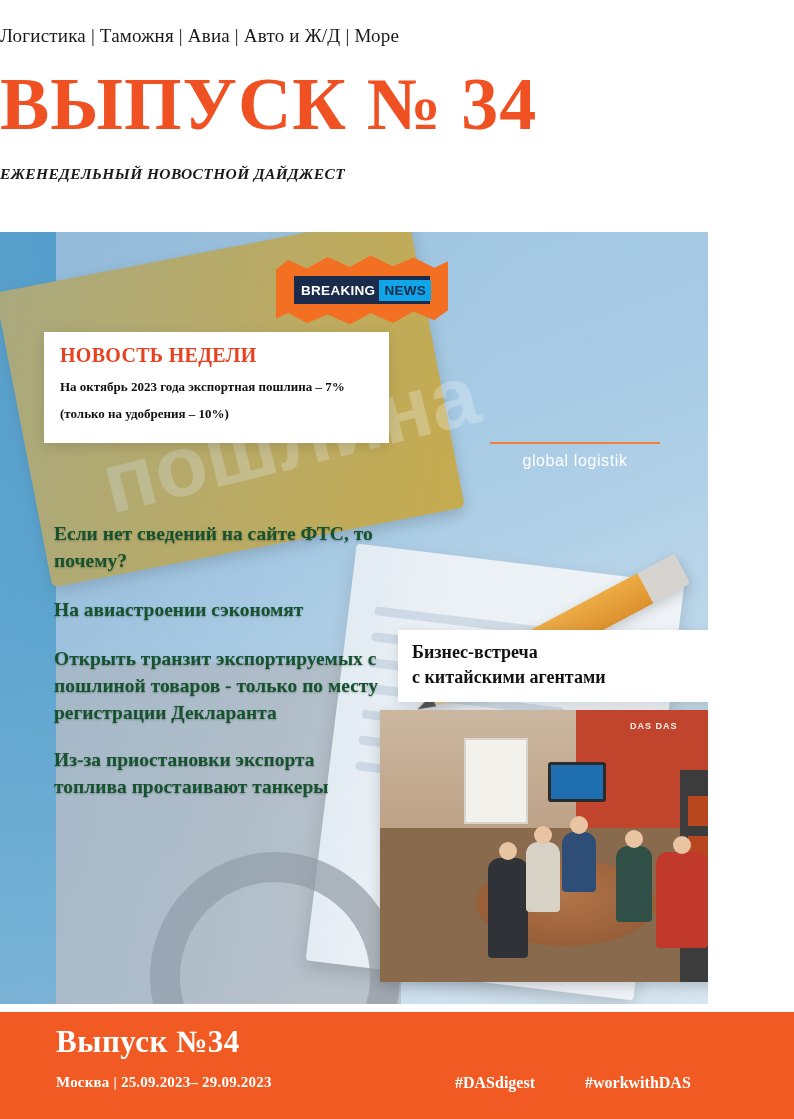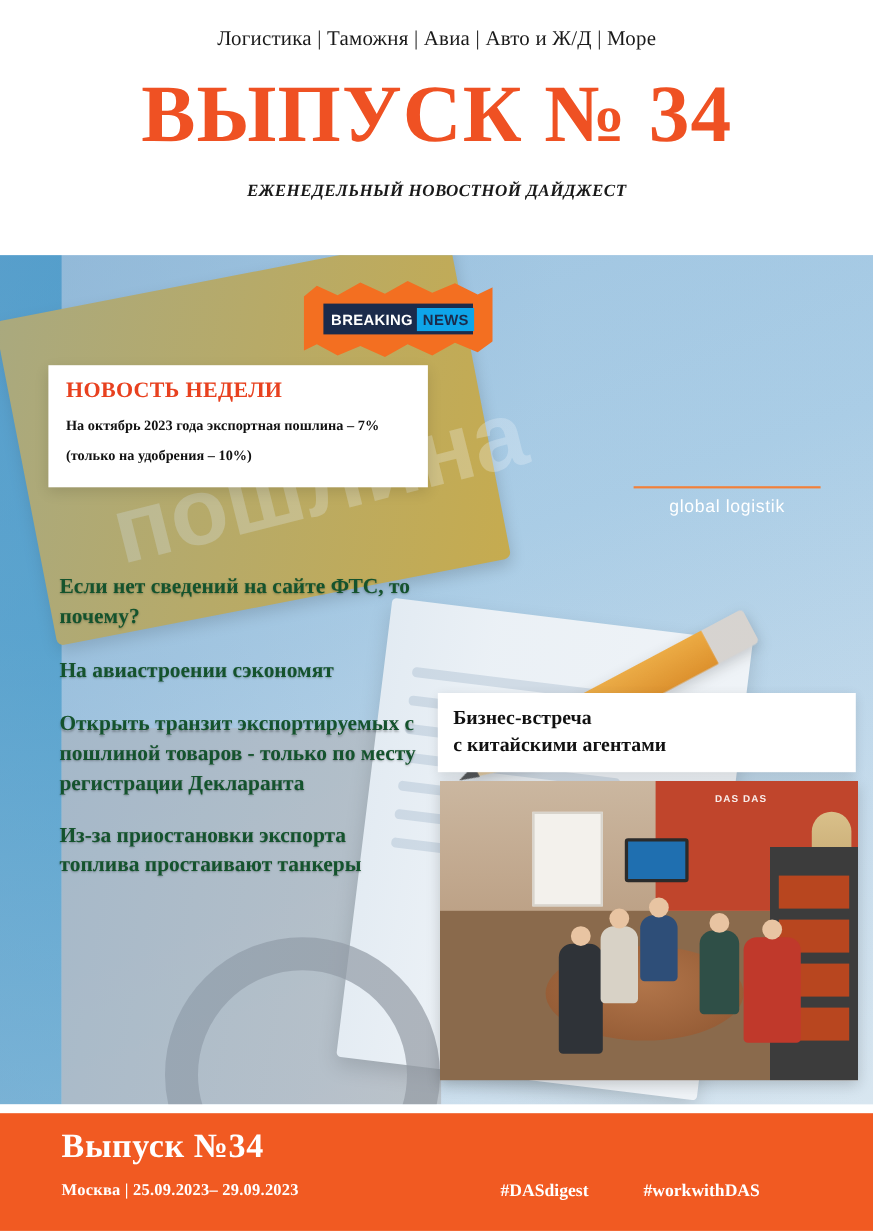--- a/index.html
+++ b/index.html
@@ -16,21 +16,21 @@
     height: 1119px;
     background: #ffffff;
   }
 
   
   .header {
     position: absolute;
     left: 0; top: 0;
     width: 794px; height: 232px;
     background: #ffffff;
-    text-align: center;
+    text-align: left;
   }
   .kicker {
     margin-top: 25px;
     font-family: "Liberation Serif", serif;
     font-size: 19px;
     color: #1a1a1a;
     letter-spacing: 0.2px;
   }
   .issue-title {
     margin-top: 18px;
@@ -47,21 +47,21 @@
     font-weight: bold;
     font-size: 15.5px;
     letter-spacing: 0.4px;
     color: #1a1a1a;
   }
 
   
   .hero {
     position: absolute;
     left: 0; top: 232px;
-    width: 794px; height: 772px;
+    width: 708px; height: 772px;
     overflow: hidden;
     background: #a7c9e4;
   }
   
   .bg-blue {
     position: absolute; inset: 0;
     background: linear-gradient(160deg, #9cc3e0 0%, #aacde6 40%, #c7dcec 75%, #d8e6f0 100%);
   }
   .bg-left-strip {
     position: absolute; left: 0; top: 0; width: 56px; height: 772px;
@@ -245,21 +245,21 @@
   .meeting-caption .line2 {
     font-weight: bold;
     font-size: 18px;
     line-height: 25px;
     color: #111111;
   }
 
   
   .photo {
     position: absolute;
-    left: 400px; top: 478px;
+    left: 380px; top: 478px;
     width: 380px; height: 272px;
     background: #8a6a4c;
     overflow: hidden;
     box-shadow: 0 4px 12px rgba(0,0,0,.18);
   }
   .photo .wall {
     position: absolute; left: 0; top: 0; width: 380px; height: 118px;
     background: linear-gradient(180deg,#cbb7a0 0%, #bda287 100%);
   }
   .photo .wall-right {

